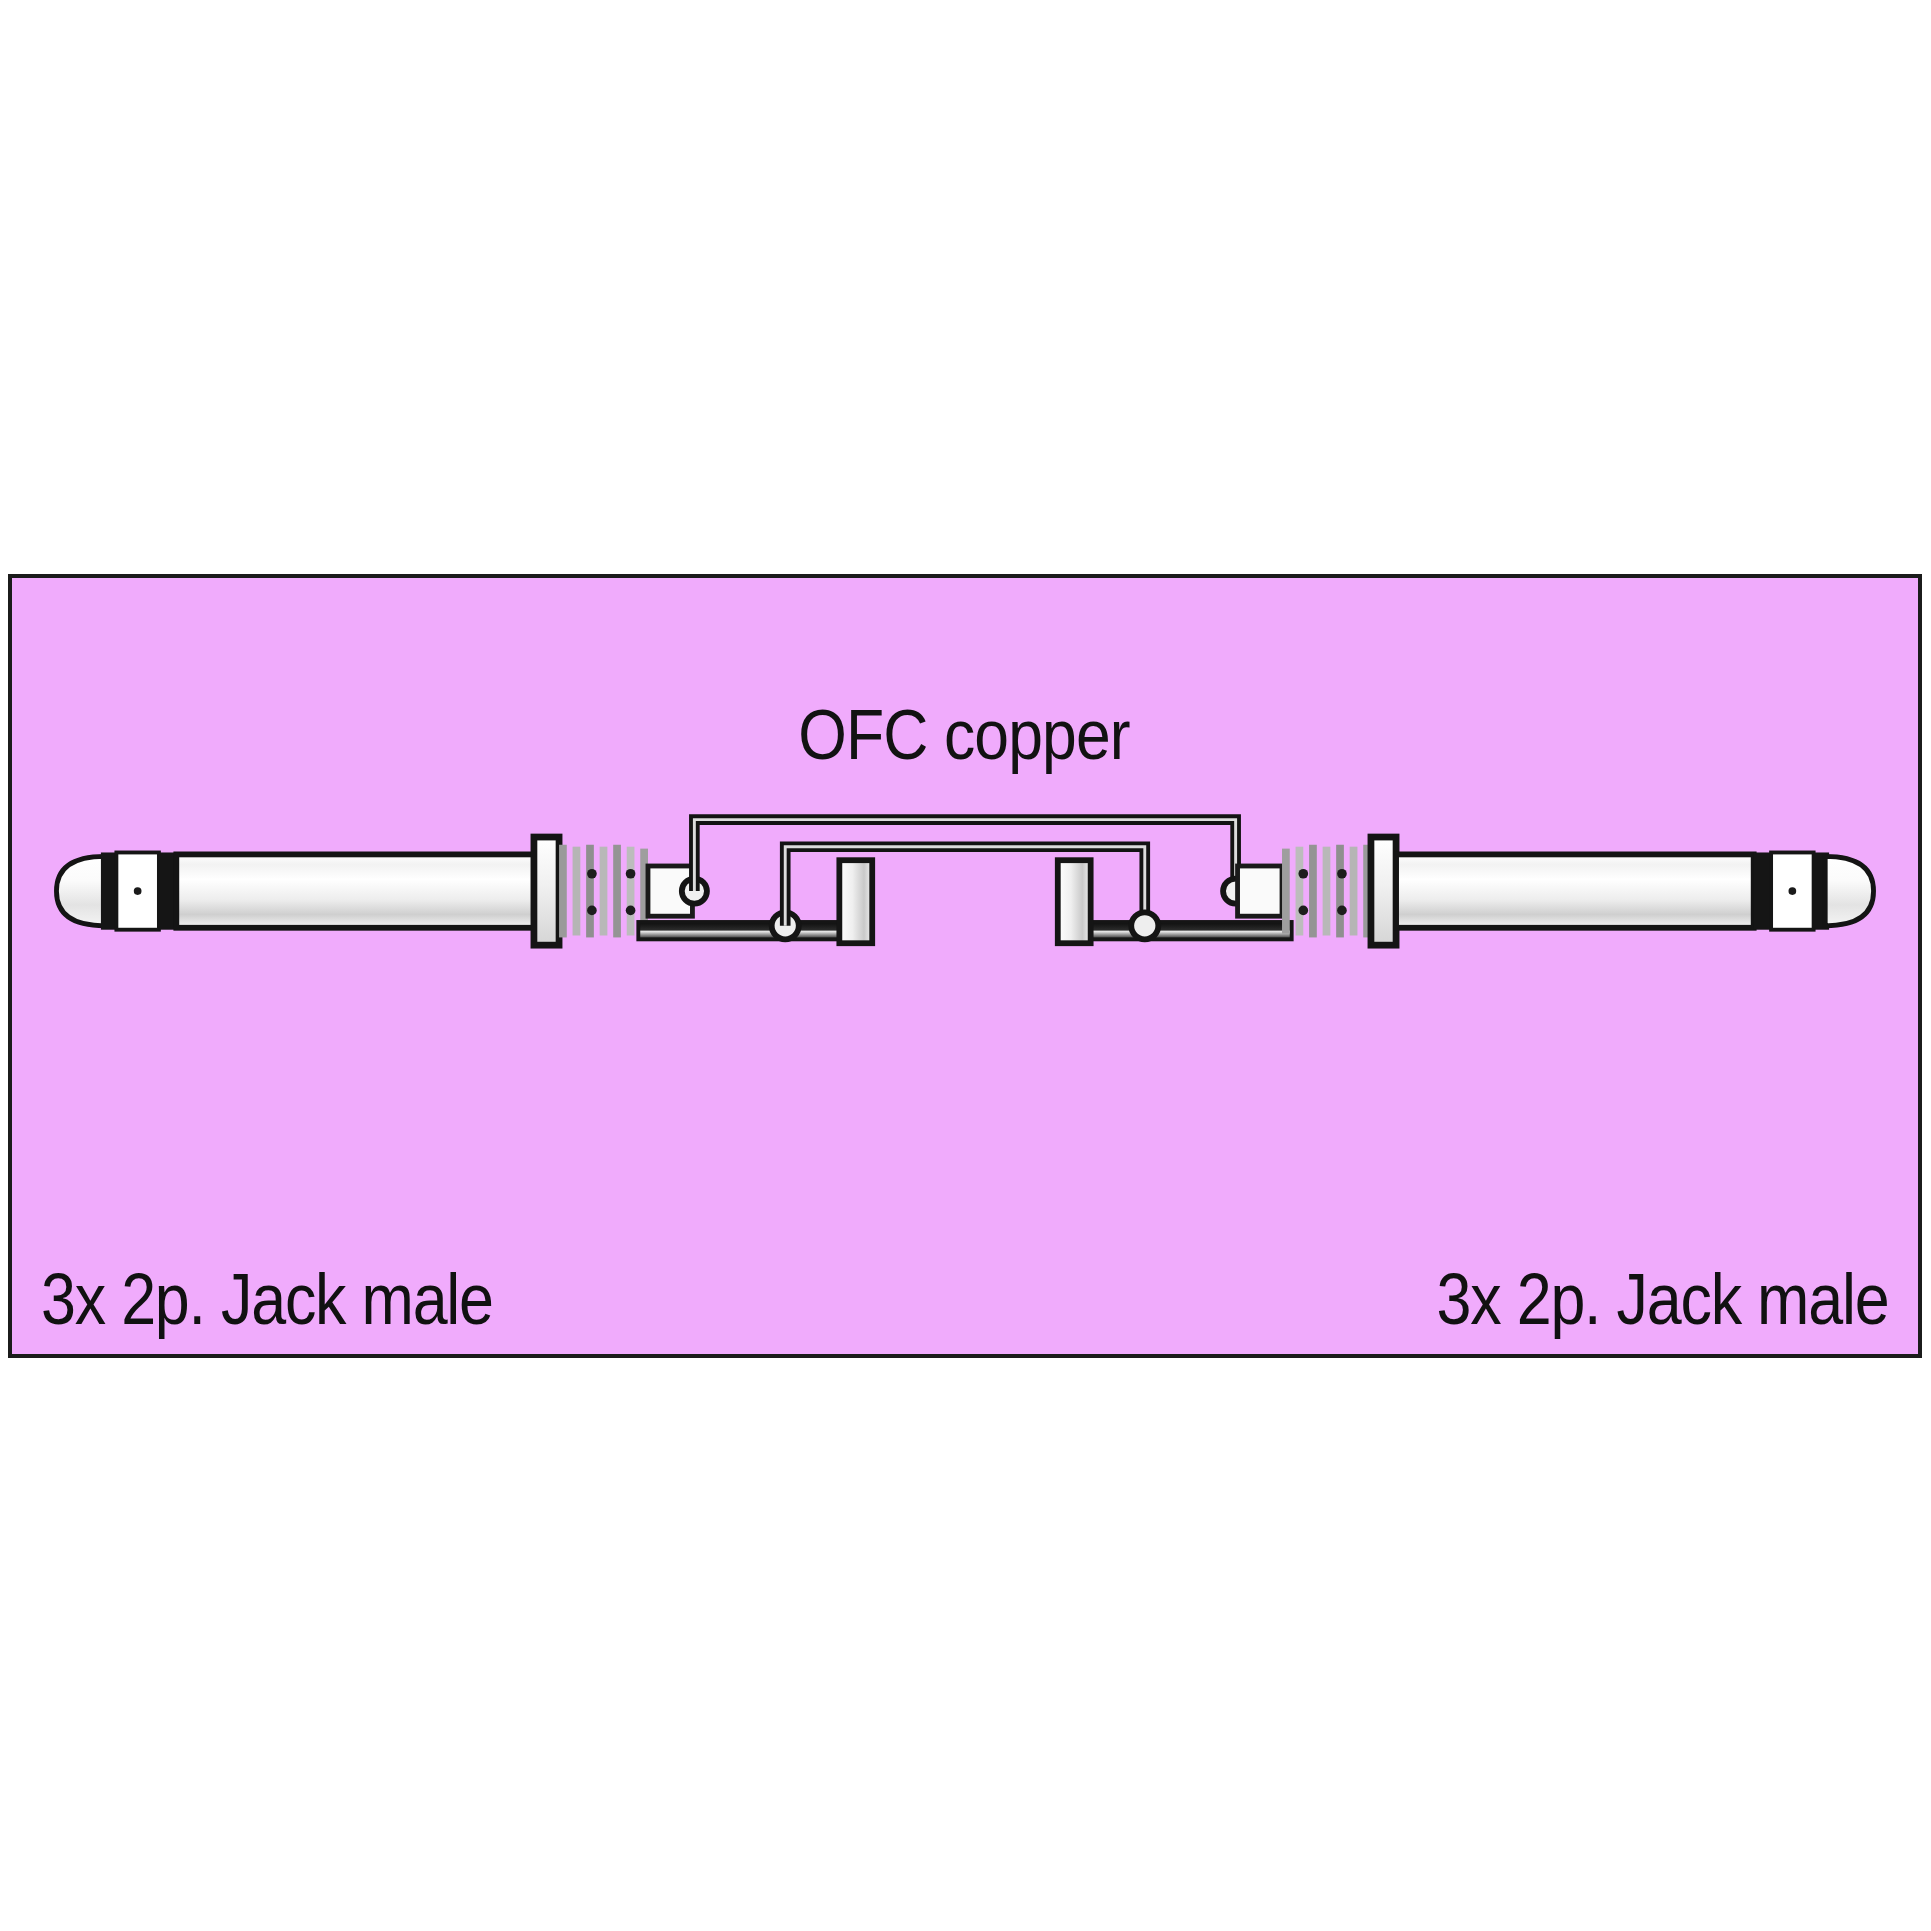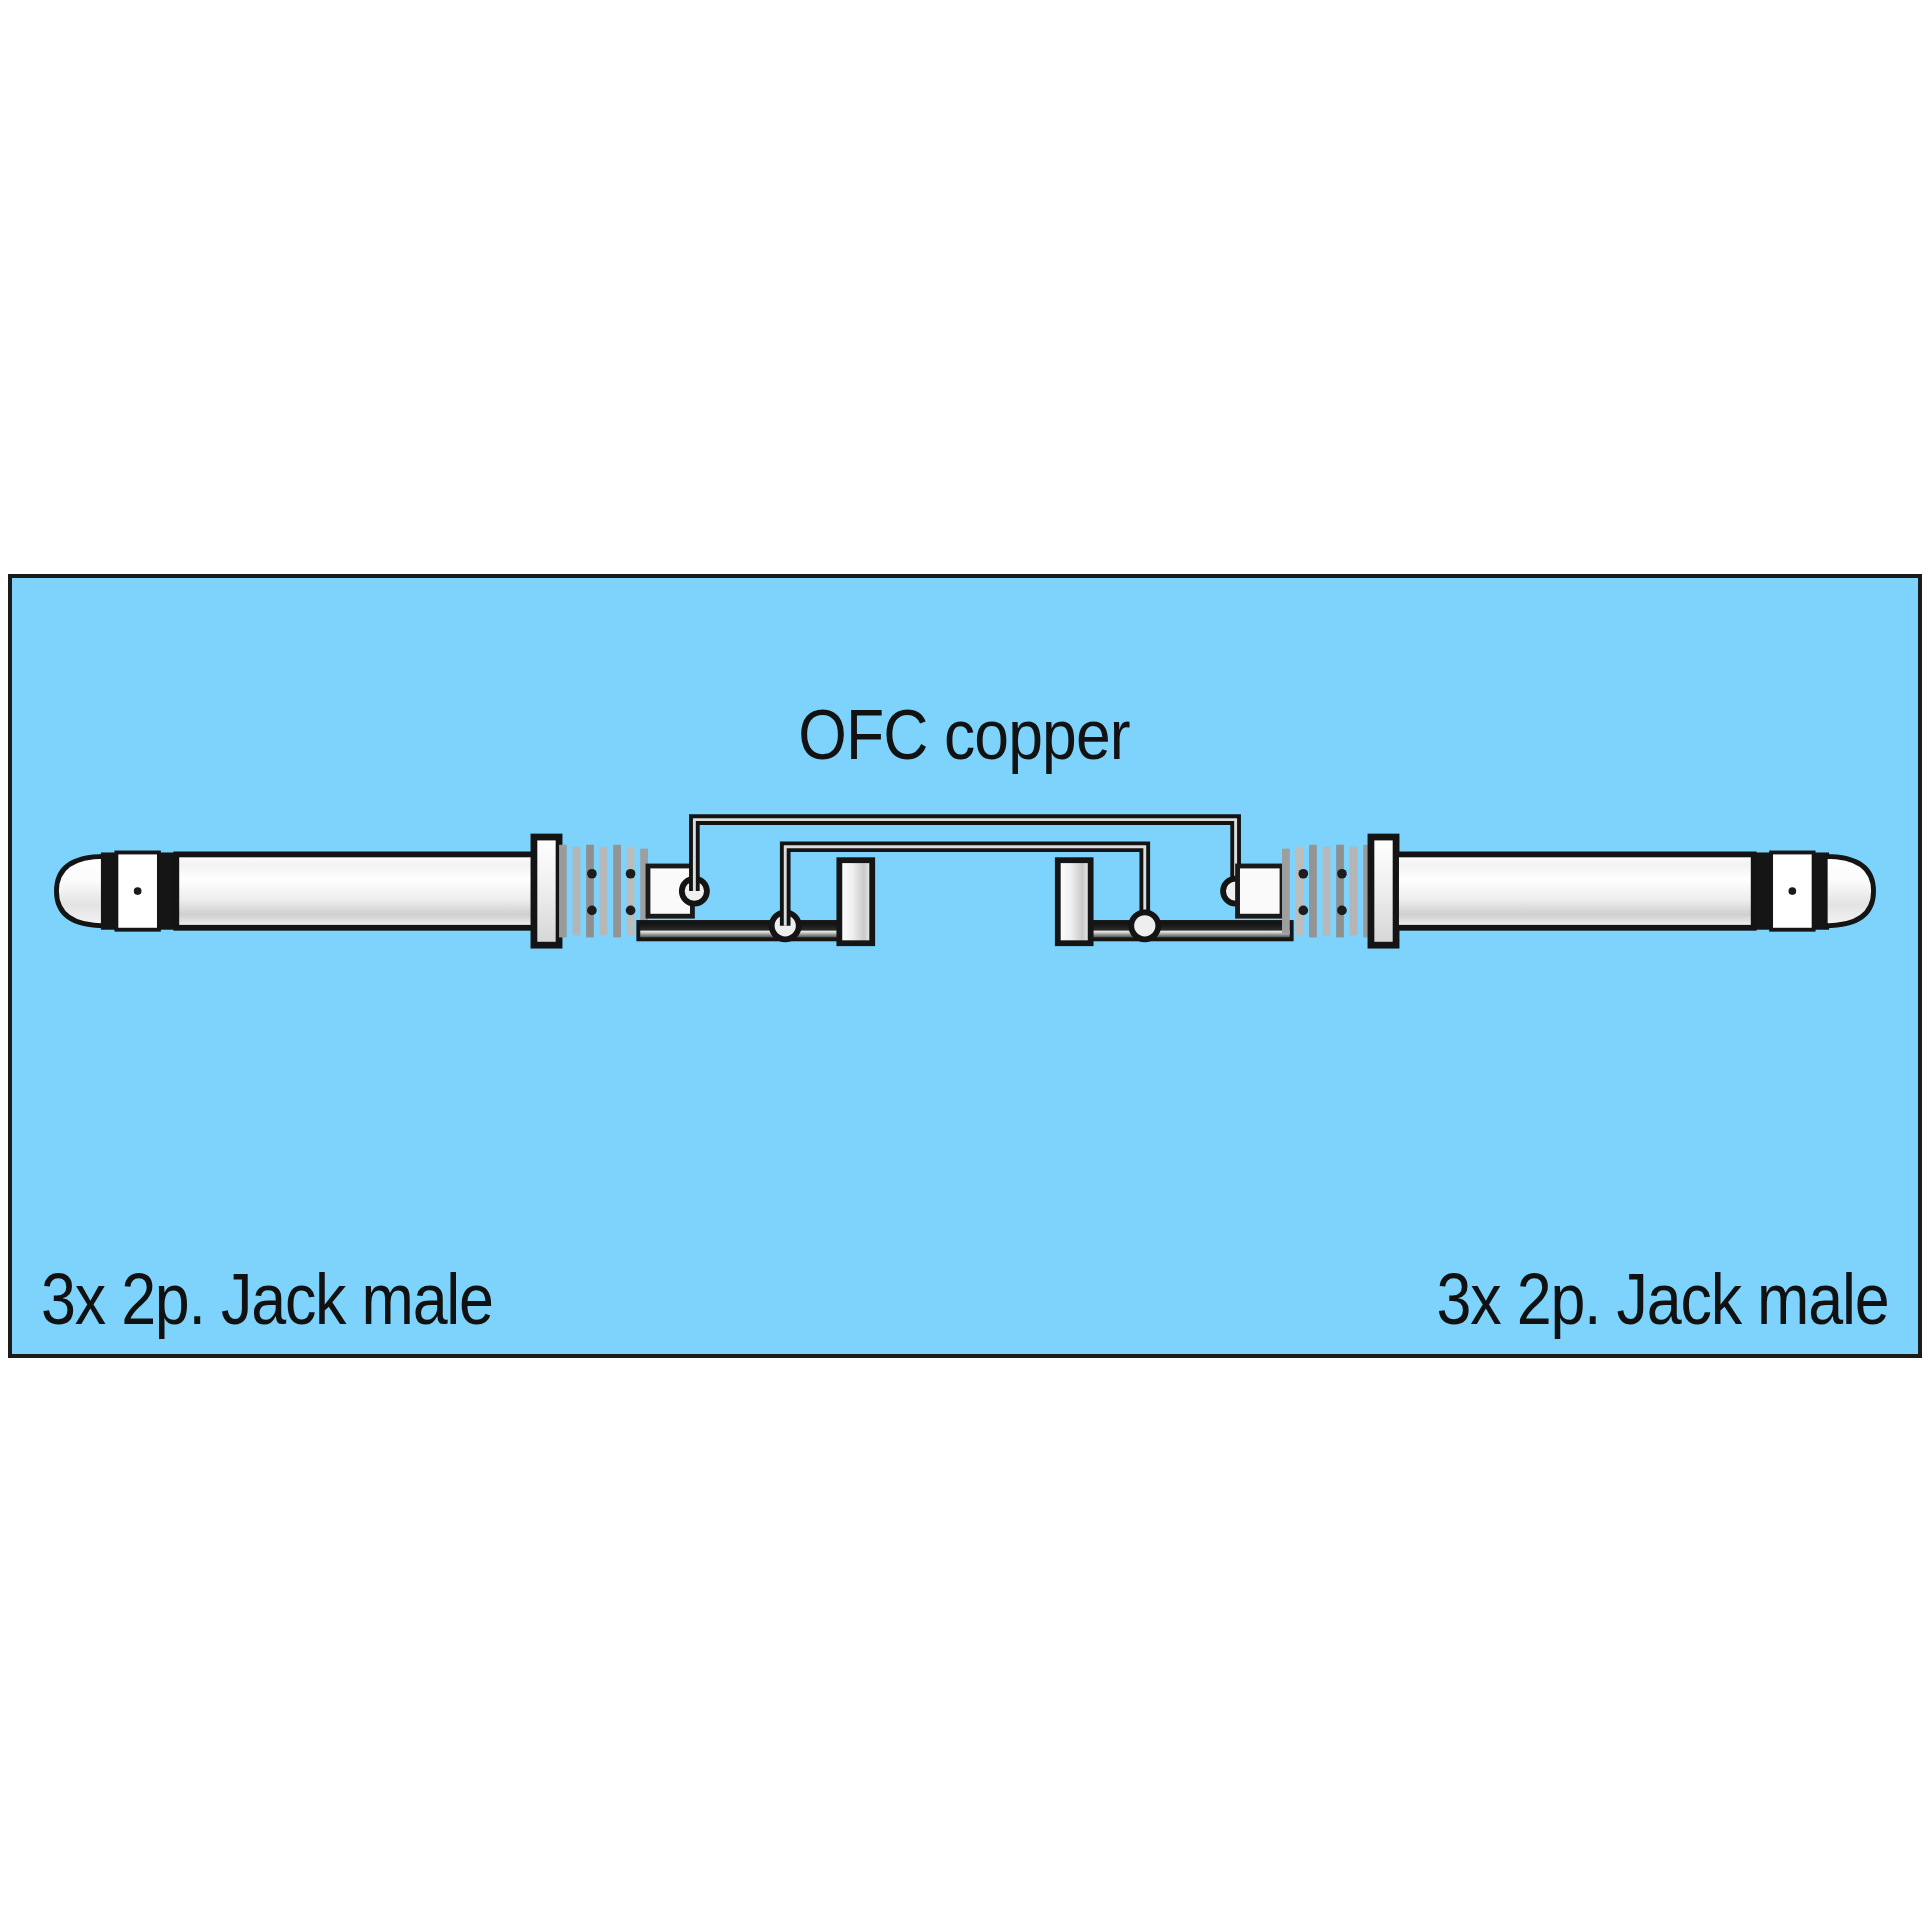--- a/index.html
+++ b/index.html
@@ -17,21 +17,21 @@
 
   
   #diagram-panel {
     position: absolute;
     left: 7.7px;
     top: 574px;
     width: 1914px;
     height: 784px;
     box-sizing: border-box;
     border: 4.8px solid #1b1b1b;
-    background: #7dd3fc;
+    background: #f0abfc;
   }
 
   
   #cable-type-label {
     position: absolute;
     left: 0;
     top: 121px;
     width: 100%;
     text-align: center;
     font-size: 71px;

